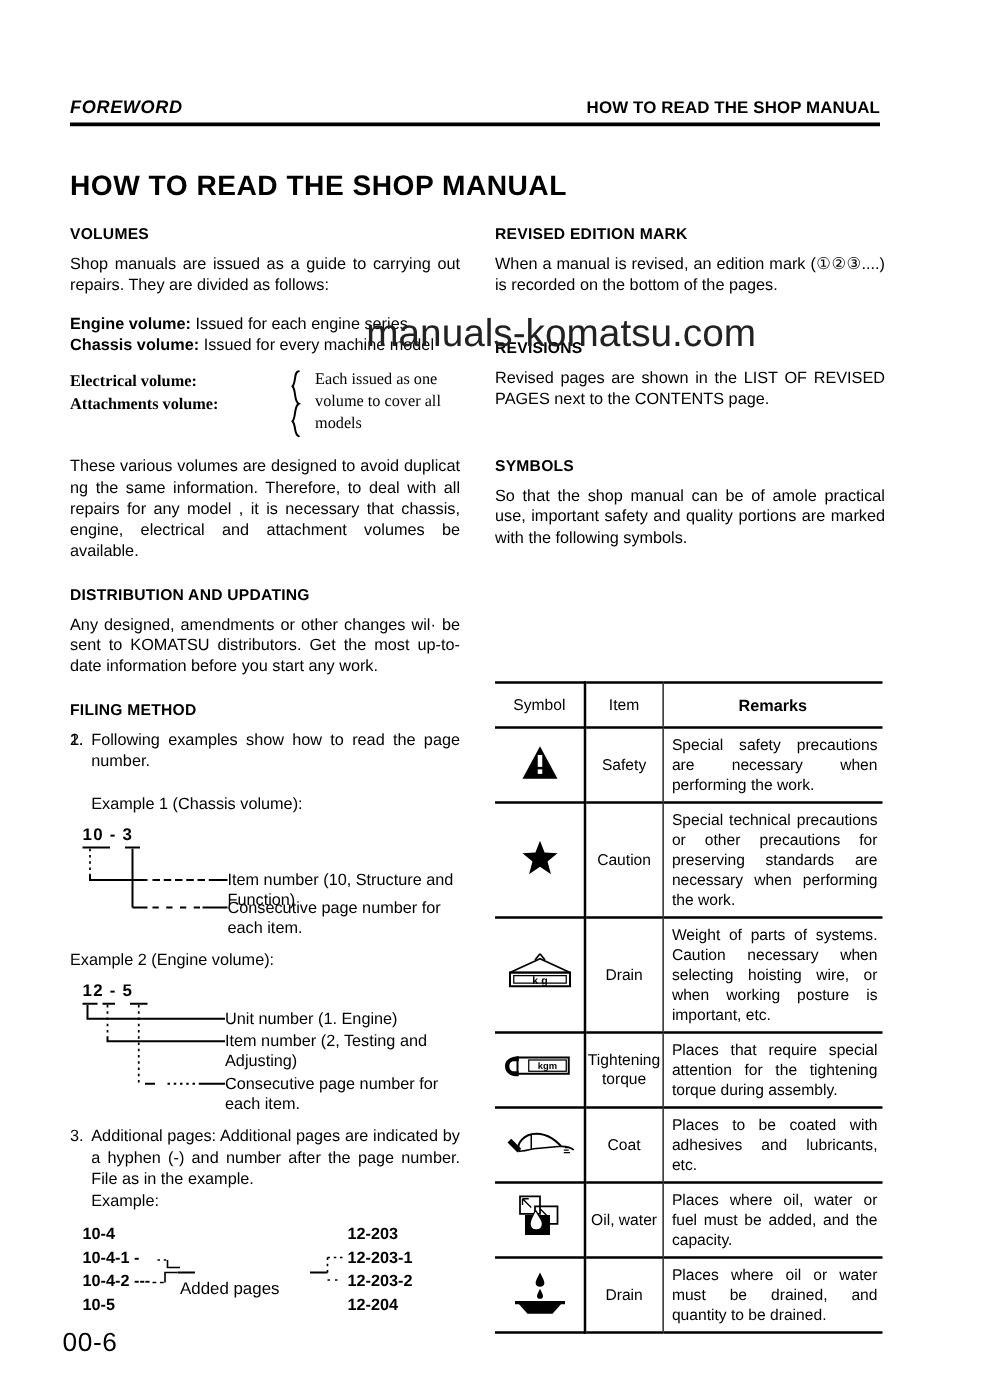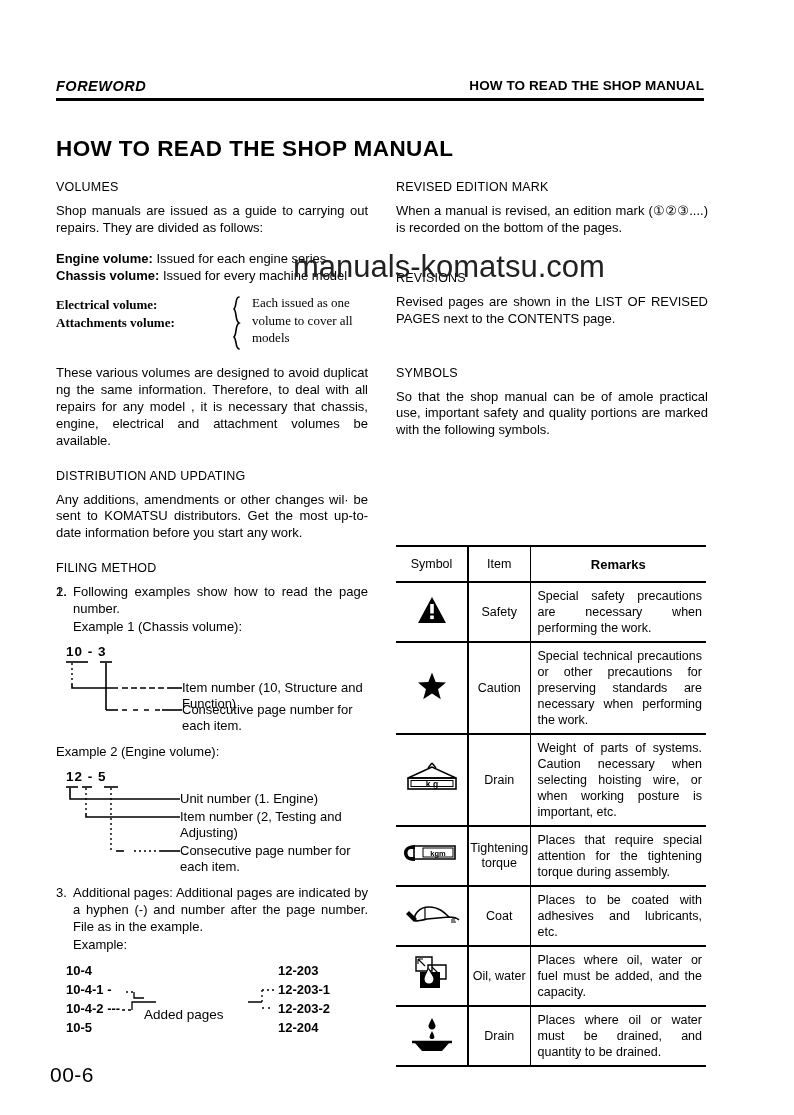--- a/index.html
+++ b/index.html
@@ -20,21 +20,21 @@
 
   
   .page-title{position:absolute;left:56px;top:136px;font-size:22.5px;
               font-weight:bold;letter-spacing:.4px;}
 
   
   .col{position:absolute;top:180px;width:312px;}
   .col-left{left:56px;}
   .col-right{left:396px;}
 
-  h3.sec{font-size:12.5px;font-weight:normal;margin:0 0 9px 0;letter-spacing:.2px;}
+  h3.sec{font-size:12.5px;font-weight:bold;margin:0 0 9px 0;letter-spacing:.2px;}
   p.body{font-size:13px;line-height:1.30;margin:0 0 13px 0;text-align:justify;}
   p.body.last{margin-bottom:0;}
 
   .vol-lines{font-size:13px;line-height:1.32;margin:0 0 12px 0;}
   .vol-lines b{font-weight:bold;}
 
   
   .bracket-block{position:relative;margin:0 0 13px 0;height:56px;font-family:Liberation Serif, serif;}
   .bracket-labels{position:absolute;left:0;top:0;font-size:13px;line-height:1.34;
                   font-weight:bold;}
@@ -128,34 +128,34 @@
       </div>
       <svg class="bracket-mark" width="12" height="54" viewBox="0 0 12 54" style="position:absolute;left:176px;top:0;">
         <path d="M7 1 C3 1 5 10 2 13 C5 16 3 25 7 27 C3 29 5 38 2 41 C5 44 3 52 7 53" fill="none" stroke="#000" stroke-width="1.6" stroke-linecap="round"></path>
       </svg>
       <div class="bracket-text">Each issued as one volume to cover all models</div>
     </div>
 
     <p class="body">These various volumes are designed to avoid duplicat ng the same information.  Therefore, to deal with all repairs for any model , it is necessary that chassis, engine, electrical and attachment volumes be available.</p>
 
     <h3 class="sec" style="margin-top:19px">DISTRIBUTION AND UPDATING</h3>
-    <p class="body">Any additions, amendments or other changes wil· be sent to KOMATSU distributors.  Get the most up-to-date information before you start any work.</p>
+    <p class="body">Any designed, amendments or other changes wil· be sent to KOMATSU distributors.  Get the most up-to-date information before you start any work.</p>
 
     <h3 class="sec" style="margin-top:19px">FILING METHOD</h3>
 
     <ol class="filing">
       <li>
         <span class="num">1.</span>
       </li>
       <li>
         <span class="num">2.</span>
         <span>Following examples show how to read the page number.</span>
       </li>
     </ol>
-    <p class="ex-label" style="margin-top:1px">Example 1 (Chassis volume):</p>
+    <p class="ex-label" style="margin-top:17px">Example 1 (Chassis volume):</p>
 
     <div class="ex" style="height:92px">
       <div class="code">10 - 3</div>
       <svg width="180" height="92" viewBox="0 0 180 92">
 
         <line x1="10" y1="18" x2="32" y2="18" stroke="#000" stroke-width="1.6"></line>
 
         <line x1="44" y1="18" x2="56" y2="18" stroke="#000" stroke-width="1.6"></line>
 
         <line x1="16" y1="19" x2="16" y2="40" stroke="#000" stroke-width="1.4" stroke-dasharray="2,3"></line>

